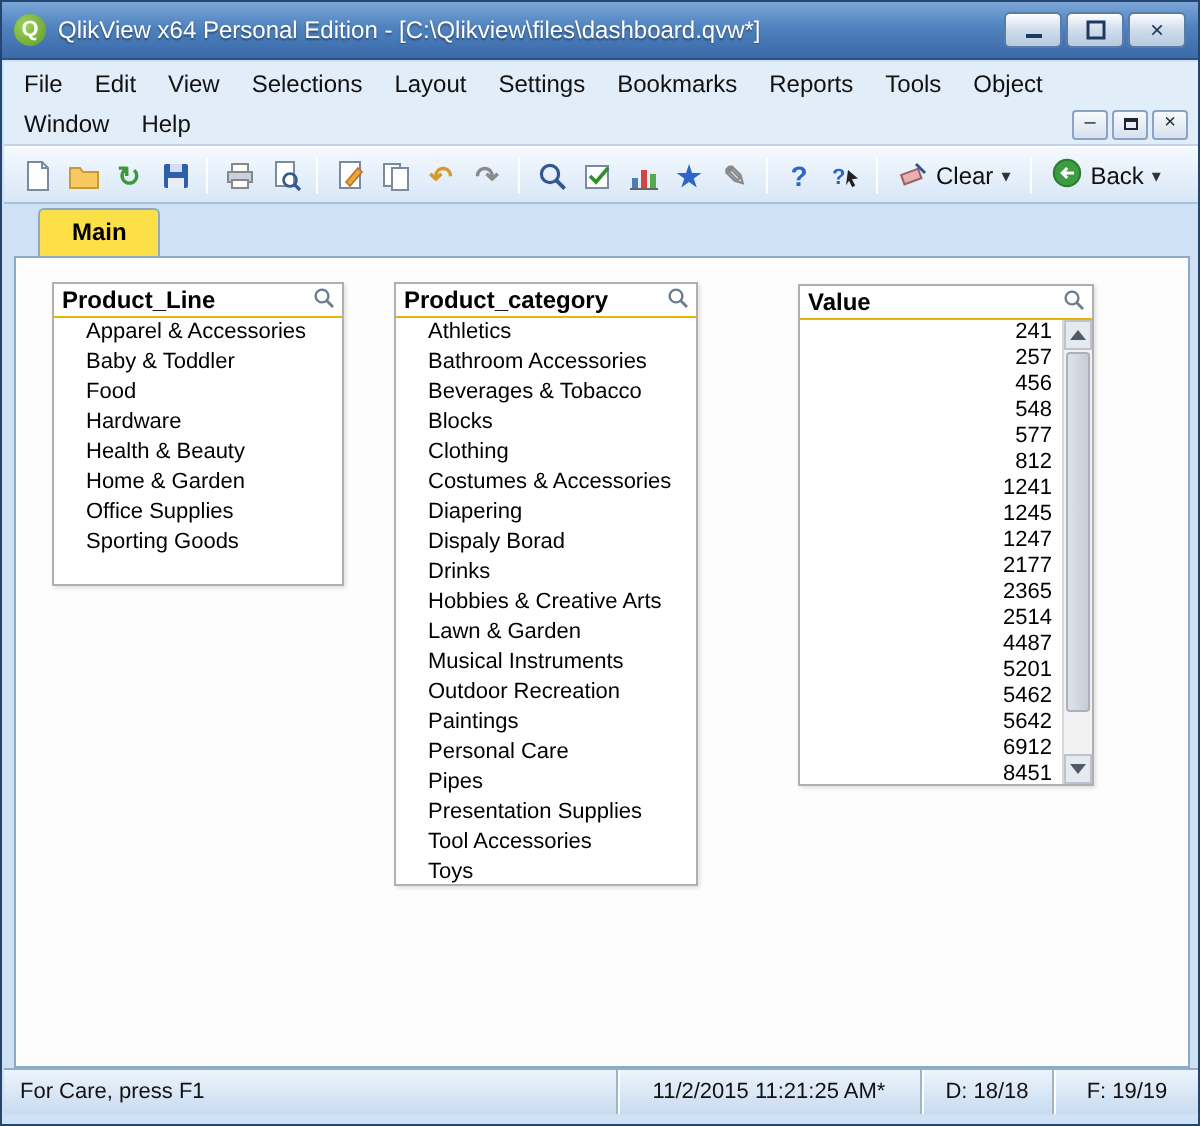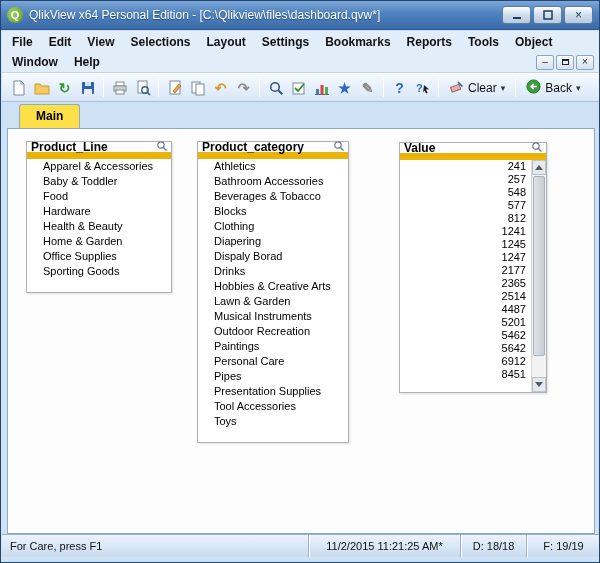--- a/index.html
+++ b/index.html
@@ -25,21 +25,21 @@
             background:linear-gradient(#fdfeff,#cfdcec 50%,#b8cade);
             border:1px solid #5a7da8; border-radius:3px; font-size:12px; color:#1c3least;
             color:#1c3a5e; cursor:default; }
 
   
   .menurow { position:absolute; left:1px; width:598px; height:21px; background:#e2edfa;
              display:flex; align-items:center; padding-left:2px; }
   .menurow1 { top:30px; }
   .menurow2 { top:51px; border-bottom:1px solid #c2d4ea; }
   .menu-items { display:flex; }
-  .menu-item { font-size:12px; color:#111; padding:3px 8px; white-space:nowrap;font-weight:bold; }
+  .menu-item { font-size:12px; color:#111; padding:3px 8px; white-space:nowrap; }
   .mdi-buttons { margin-left:auto; display:flex; gap:2px; padding-right:6px; align-items:center; }
   .mdibtn { width:18px; height:15px; display:flex; align-items:center; justify-content:center;
             background:linear-gradient(#f7fafc,#d6e1ee); border:1px solid #8aa3c2;
             border-radius:2px; font-size:10px; color:#223; line-height:1; }
   .restore-glyph { width:7px; height:6px; border:1px solid #223; border-top:2px solid #223; display:block; }
 
   
   .toolbar { position:absolute; left:1px; top:72px; width:598px; height:29px;
              background:linear-gradient(#f4f9fe,#d8e7f7);
              border-top:1px solid #ffffff; border-bottom:1px solid #a9c0da;
@@ -59,21 +59,21 @@
          border-radius:3px 3px 0 0; font-size:12px; font-weight:bold; color:#000; }
 
   
   .sheet { position:absolute; left:6px; top:127px; width:588px; height:406px;
            background:#fdfdfd; border:1px solid #8ea9c6; }
 
   .listbox { position:absolute; background:#fff; border:1px solid #b0b0b0;
              box-shadow:1px 1px 2px rgba(0,0,0,.12); }
   .lb-header { height:17px; display:flex; align-items:center; justify-content:space-between;
                padding:0 3px 0 4px; font-size:12px; font-weight:bold; color:#000;
-               border-bottom:7px solid #eab308; background:#fff; }
+               border-bottom:1px solid #eab308; background:#fff; }
   .lb-items { overflow:hidden;margin-left:12px; }
   .lb-item { height:15px; line-height:15px; font-size:11px; color:#000; padding:0 4px;
              white-space:nowrap; }
   #lb-value .lb-item { height:13px; line-height:13px; text-align:right; padding-right:5px; }
   #lb-value .lb-items { margin-right:15px; }
 
   
   .vscroll { position:absolute; right:0; top:17px; bottom:0; width:15px;
              background:#f2f2f2; border-left:1px solid #d8d8d8; }
   .sb-arrow { position:absolute; left:0; width:100%; height:15px; background:#e6e9ed;
@@ -295,20 +295,21 @@
             </svg>
         </span>
       </div>
       <div class="lb-items">
 
       <div class="lb-item">Athletics</div>
           <div class="lb-item">Bathroom Accessories</div>
           <div class="lb-item">Beverages &amp; Tobacco</div>
           <div class="lb-item">Blocks</div>
           <div class="lb-item">Clothing</div>
+          <div class="lb-item">Costumes &amp; Accessories</div>
           <div class="lb-item">Diapering</div>
           <div class="lb-item">Dispaly Borad</div>
           <div class="lb-item">Drinks</div>
           <div class="lb-item">Hobbies &amp; Creative Arts</div>
           <div class="lb-item">Lawn &amp; Garden</div>
           <div class="lb-item">Musical Instruments</div>
           <div class="lb-item">Outdoor Recreation</div>
           <div class="lb-item">Paintings</div>
           <div class="lb-item">Personal Care</div>
           <div class="lb-item">Pipes</div>
@@ -325,20 +326,21 @@
           <svg width="12" height="12">
               <circle cx="5" cy="5" r="3.2" fill="none" stroke="#6b7b90" stroke-width="1.2"></circle>
               <line x1="7.4" y1="7.4" x2="10.5" y2="10.5" stroke="#6b7b90" stroke-width="1.4"></line>
             </svg>
         </span>
       </div>
       <div class="lb-items">
 
       <div class="lb-item">241</div>
           <div class="lb-item">257</div>
+          <div class="lb-item">456</div>
           <div class="lb-item">548</div>
           <div class="lb-item">577</div>
           <div class="lb-item">812</div>
           <div class="lb-item">1241</div>
           <div class="lb-item">1245</div>
           <div class="lb-item">1247</div>
           <div class="lb-item">2177</div>
           <div class="lb-item">2365</div>
           <div class="lb-item">2514</div>
           <div class="lb-item">4487</div>

